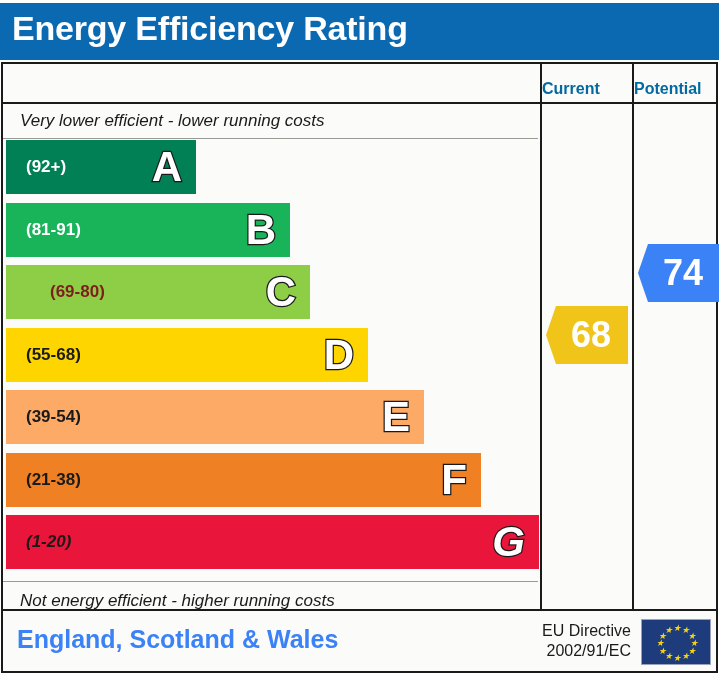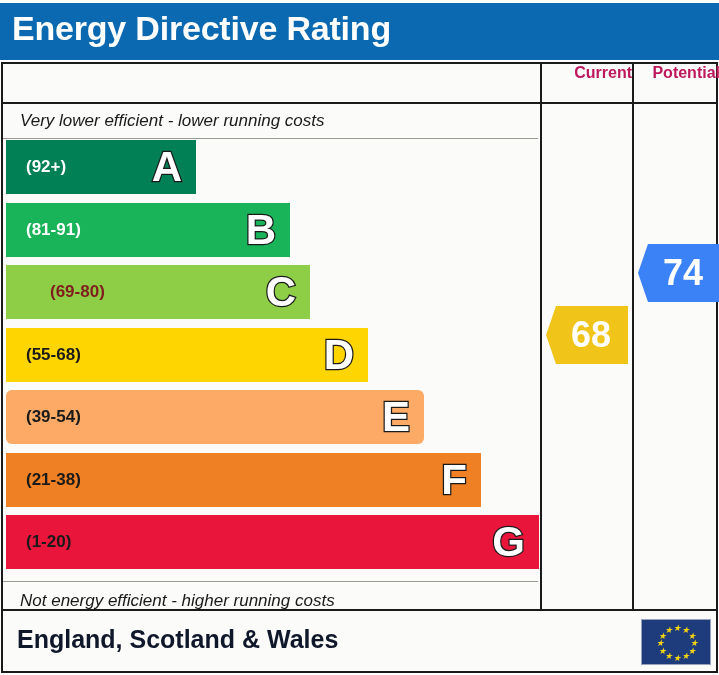--- a/index.html
+++ b/index.html
@@ -65,25 +65,25 @@
     top: 0;
     width: 2px;
     height: 100%;
     background: #1a1a1a;
   }
   .vdiv.c1 { left: 537px; }
   .vdiv.c2 { left: 629px; }
 
   .col-head {
     position: absolute;
-    top: 0;
+    top: 16px;
     font-size: 16px;
     font-weight: bold;
-    color: #be185d;
-    text-align: right;
+    color: #0369a1;
+    text-align: left;
     white-space: nowrap;
   }
   .col-head.current   { left: 539px; width: 90px; }
   .col-head.potential { left: 631px; width: 86px; }
 
   
   .caption {
     position: absolute;
     left: 17px;
     font-size: 17px;
@@ -166,21 +166,21 @@
     border-top: none;
     box-sizing: border-box;
     background: #fbfbf9;
   }
   .region {
     position: absolute;
     left: 14px;
     top: 14px;
     font-size: 25px;
     font-weight: bold;
-    color: #0f172a;
+    color: #3b82f6;
     white-space: nowrap;
   }
   .directive {
     position: absolute;
     left: 520px;
     top: 10px;
     width: 108px;
     font-size: 16px;
     color: #1a1a1a;
     text-align: right;
@@ -209,21 +209,21 @@
     position: absolute;
     transform: translate(-50%, -50%);
   }
 </style>
 </head>
 <body>
 
 <div id="epc">
 
   <div class="title-bar">
-    <div class="title-text">Energy Directive Rating</div>
+    <div class="title-text">Energy Efficiency Rating</div>
   </div>
 
   <div class="grid">
     <div class="hdr-rule"></div>
     <div class="vdiv c1"></div>
     <div class="vdiv c2"></div>
 
     <div class="col-head current">Current</div>
     <div class="col-head potential">Potential</div>
 
@@ -240,46 +240,50 @@
           <div class="bar-letter" style="right: 14px;">B</div>
         </div>
         <div class="bar" style="top: 125px; width: 304px; height: 54px; background: rgb(141, 206, 70);">
           <div class="bar-range" style="color: #7f1d1d; margin-left: 24px;">(69-80)</div>
           <div class="bar-letter" style="right: 14px;">C</div>
         </div>
         <div class="bar" style="top: 187.5px; width: 362px; height: 54px; background: rgb(255, 213, 0);">
           <div class="bar-range" style="color: rgb(26, 26, 26);">(55-68)</div>
           <div class="bar-letter" style="right: 14px;">D</div>
         </div>
-        <div class="bar" style="top: 250px; width: 418px; height: 54px; background: rgb(252, 170, 101); border-radius: 6px;">
+        <div class="bar" style="top: 250px; width: 418px; height: 54px; background: rgb(252, 170, 101);">
           <div class="bar-range" style="color: rgb(26, 26, 26);">(39-54)</div>
           <div class="bar-letter" style="right: 14px;">E</div>
         </div>
         <div class="bar" style="top: 312.5px; width: 475px; height: 54px; background: rgb(239, 128, 35);">
           <div class="bar-range" style="color: rgb(26, 26, 26);">(21-38)</div>
           <div class="bar-letter" style="right: 14px;">F</div>
         </div>
-        <div class="bar" style="top: 375px; width: 533px; height: 54px; background: rgb(233, 21, 59);">
+        <div class="bar" style="top: 375px; width: 533px; height: 54px; background: rgb(233, 21, 59); font-style: italic;">
           <div class="bar-range" style="color: rgb(26, 26, 26);">(1-20)</div>
           <div class="bar-letter" style="right: 14px;">G</div>
         </div>
       </div>
 
     <div class="cap-rule r2"></div>
     <div class="caption bottom">Not energy efficient - higher running costs</div>
   <div class="rating" style="left: 543px; width: 82px; top: 242px; background: rgb(240, 196, 25); text-align: center;">
         <span>68</span>
       </div>
       <div class="rating" style="left: 635px; width: 82px; top: 180px; background: #3b82f6;">
         <span>74</span>
       </div>
     </div>
 
   <div class="footer">
     <div class="region">England, Scotland &amp; Wales</div>
+    <div class="directive">
+      <div>EU Directive</div>
+      <div>2002/91/EC</div>
+    </div>
     <div class="eu-flag">
         <i class="star" style="left: 35px; top: 8px;"></i>
         <i class="star" style="left: 43.5px; top: 10.0096px;"></i>
         <i class="star" style="left: 49.7224px; top: 15.5px;"></i>
         <i class="star" style="left: 52px; top: 23px;"></i>
         <i class="star" style="left: 49.7224px; top: 30.5px;"></i>
         <i class="star" style="left: 43.5px; top: 35.9904px;"></i>
         <i class="star" style="left: 35px; top: 38px;"></i>
         <i class="star" style="left: 26.5px; top: 35.9904px;"></i>
         <i class="star" style="left: 20.2776px; top: 30.5px;"></i>

